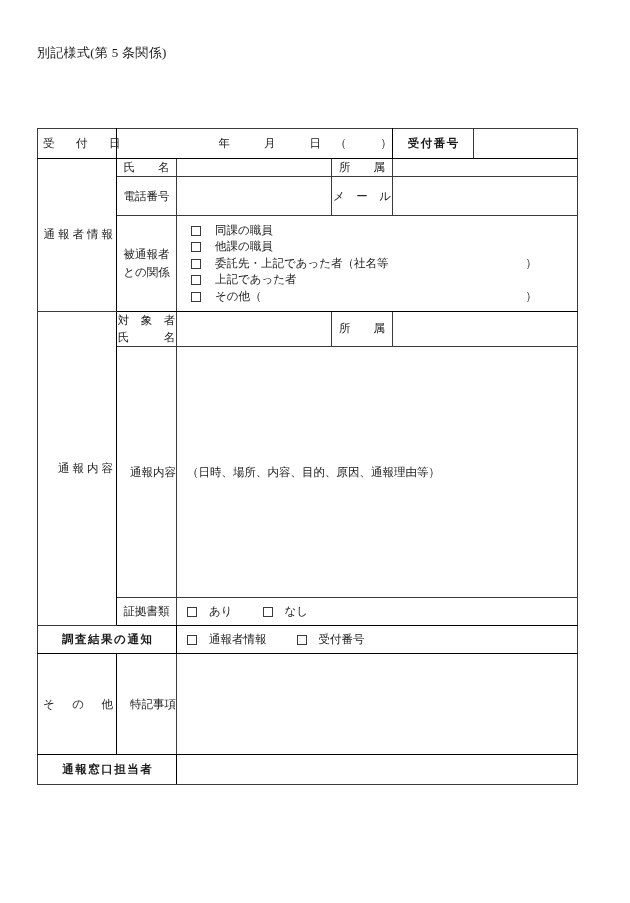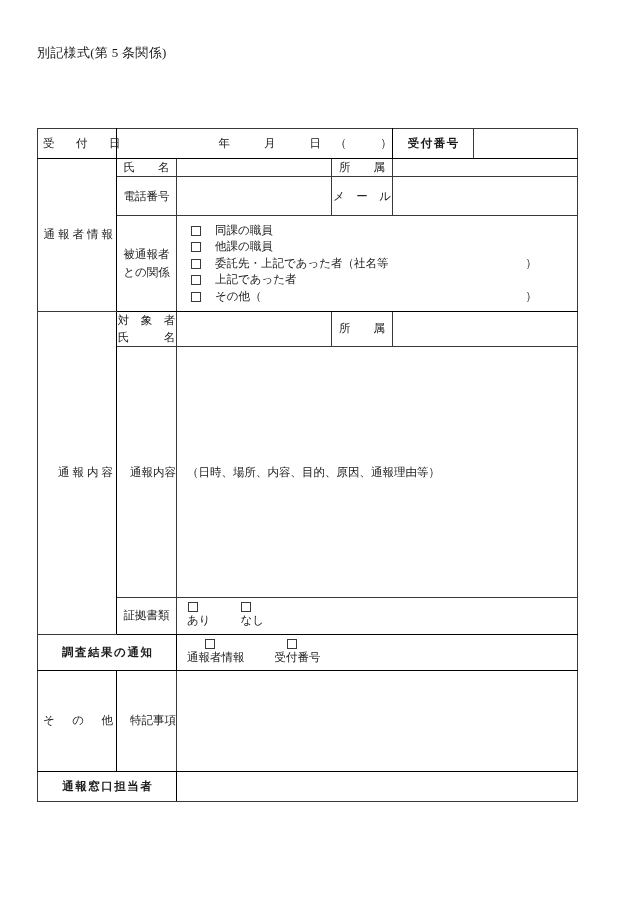--- a/index.html
+++ b/index.html
@@ -116,21 +116,20 @@
   .inline-checks {
     display: flex;
     align-items: center;
     padding: 4px 10px;
     white-space: nowrap;
   }
   .inline-checks .opt {
     display: flex;
     align-items: center;
     margin-right: 30px;
-    flex-direction: column;
   }
   .inline-checks .opt .cbox { margin-right: 12px; }
 
   .hint {
     padding: 5px 8px 0 10px;
     vertical-align: top;
   }
   .big-area {
     height: 250px;
     vertical-align: top;

